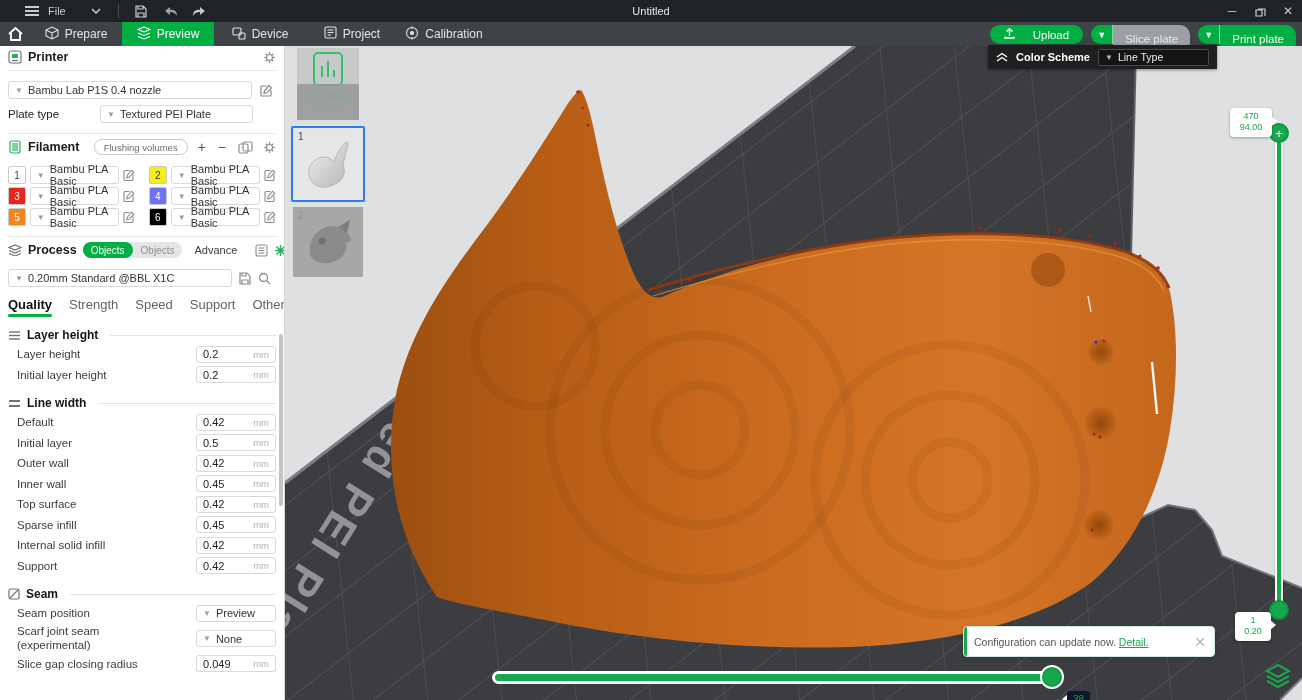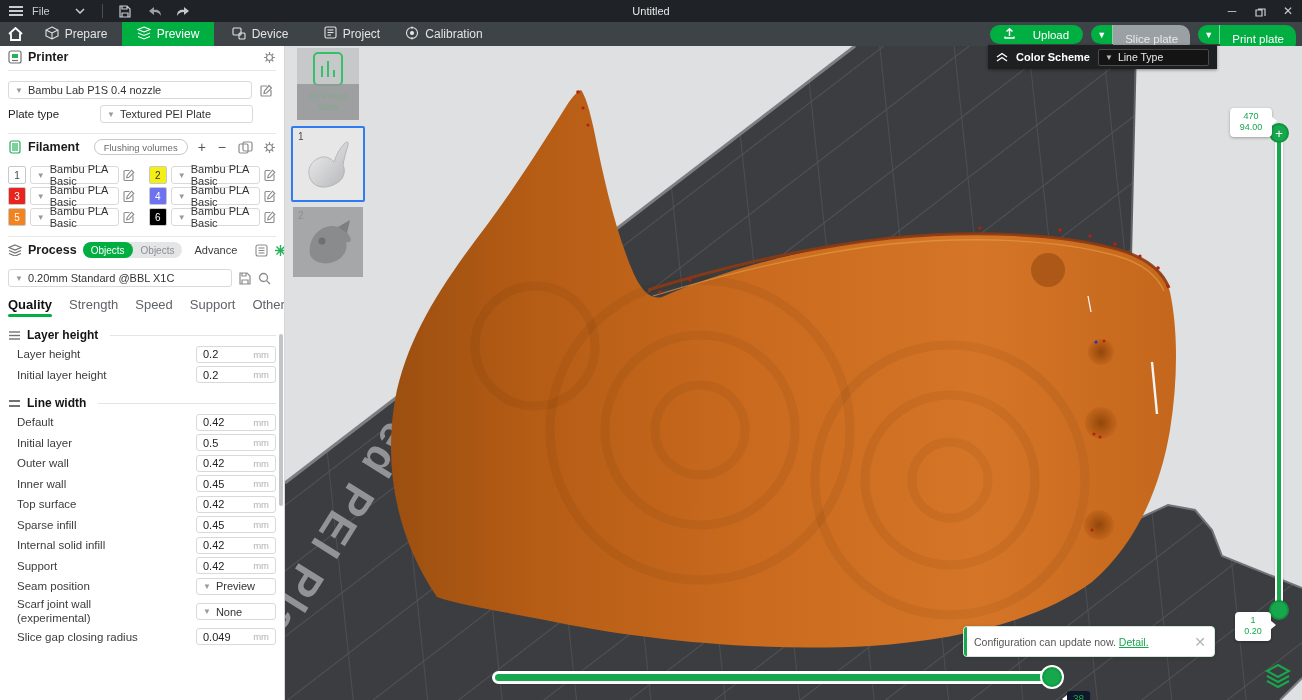--- a/index.html
+++ b/index.html
@@ -2,21 +2,21 @@
 <html><head>
 <meta charset="utf-8">
 <style>
   * { margin:0; padding:0; box-sizing:border-box; }
   html,body { width:1302px; height:700px; overflow:hidden;
     font-family:"Liberation Sans", sans-serif; background:#dfe0e1; }
 
   
   #titlebar { position:absolute; left:0; top:0; width:1302px; height:22px;
     background:#1f2327; color:#c9cdd1; display:flex; align-items:center; font-size:11px; }
-  .tb-left { display:flex; align-items:center; gap:8px; padding-left:8px;justify-content:center; }
+  .tb-left { display:flex; align-items:center; gap:8px; padding-left:24px;justify-content:center; }
   .tb-ico { width:16px; height:16px; display:flex; align-items:center; justify-content:center; }
   .tb-sep { width:1px; height:14px; background:#4a4f54; margin:0 6px; }
   #win-title { position:absolute; left:50%; transform:translateX(-50%); color:#e7e9ea; font-size:11px; }
   .win-btns { position:absolute; right:0; top:0; height:22px; display:flex; }
   .win-btn { width:28px; height:22px; display:flex; align-items:center; justify-content:center;
     color:#c9cdd1; font-size:12px; }
 
   
   #tabbar { position:absolute; left:0; top:22px; width:1302px; height:24px; background:#3e4347;
     display:flex; align-items:stretch; color:#e2e4e6; font-size:12px; }
@@ -614,29 +614,41 @@
         </span>
       </div>
     <div class="prow">
         <span class="plabel">Support</span>
         <span class="pinput">
           <span class="pv">0.42</span>
           <span class="pu">mm</span>
         </span>
       </div>
 
+    <div class="psec-h">
+      <span class="small-ic">
+        <svg width="12" height="12">
+            <g stroke="#6f7276" stroke-width="1.2" fill="none">
+              <rect x="1" y="1" width="10" height="10" rx="1.5"></rect>
+              <line x1="2" y1="10" x2="10" y2="2"></line>
+            </g>
+          </svg>
+      </span>
+      <b>Seam</b>
+        <i class="hline"></i>
+    </div>
     <div class="prow">
       <span class="plabel">Seam position</span>
       <span class="combo psel">
           <span class="chev">▼</span>
           <span>Preview</span>
         </span>
     </div>
     <div class="prow" style="height:30px;">
-      <span class="plabel wrap">Scarf joint wall (experimental)</span>
+      <span class="plabel wrap">Scarf joint seam (experimental)</span>
       <span class="combo psel">
           <span class="chev">▼</span>
           <span>None</span>
         </span>
     </div>
 
     <div class="prow">
         <span class="plabel">Slice gap closing radius</span>
         <span class="pinput">
           <span class="pv">0.049</span>

